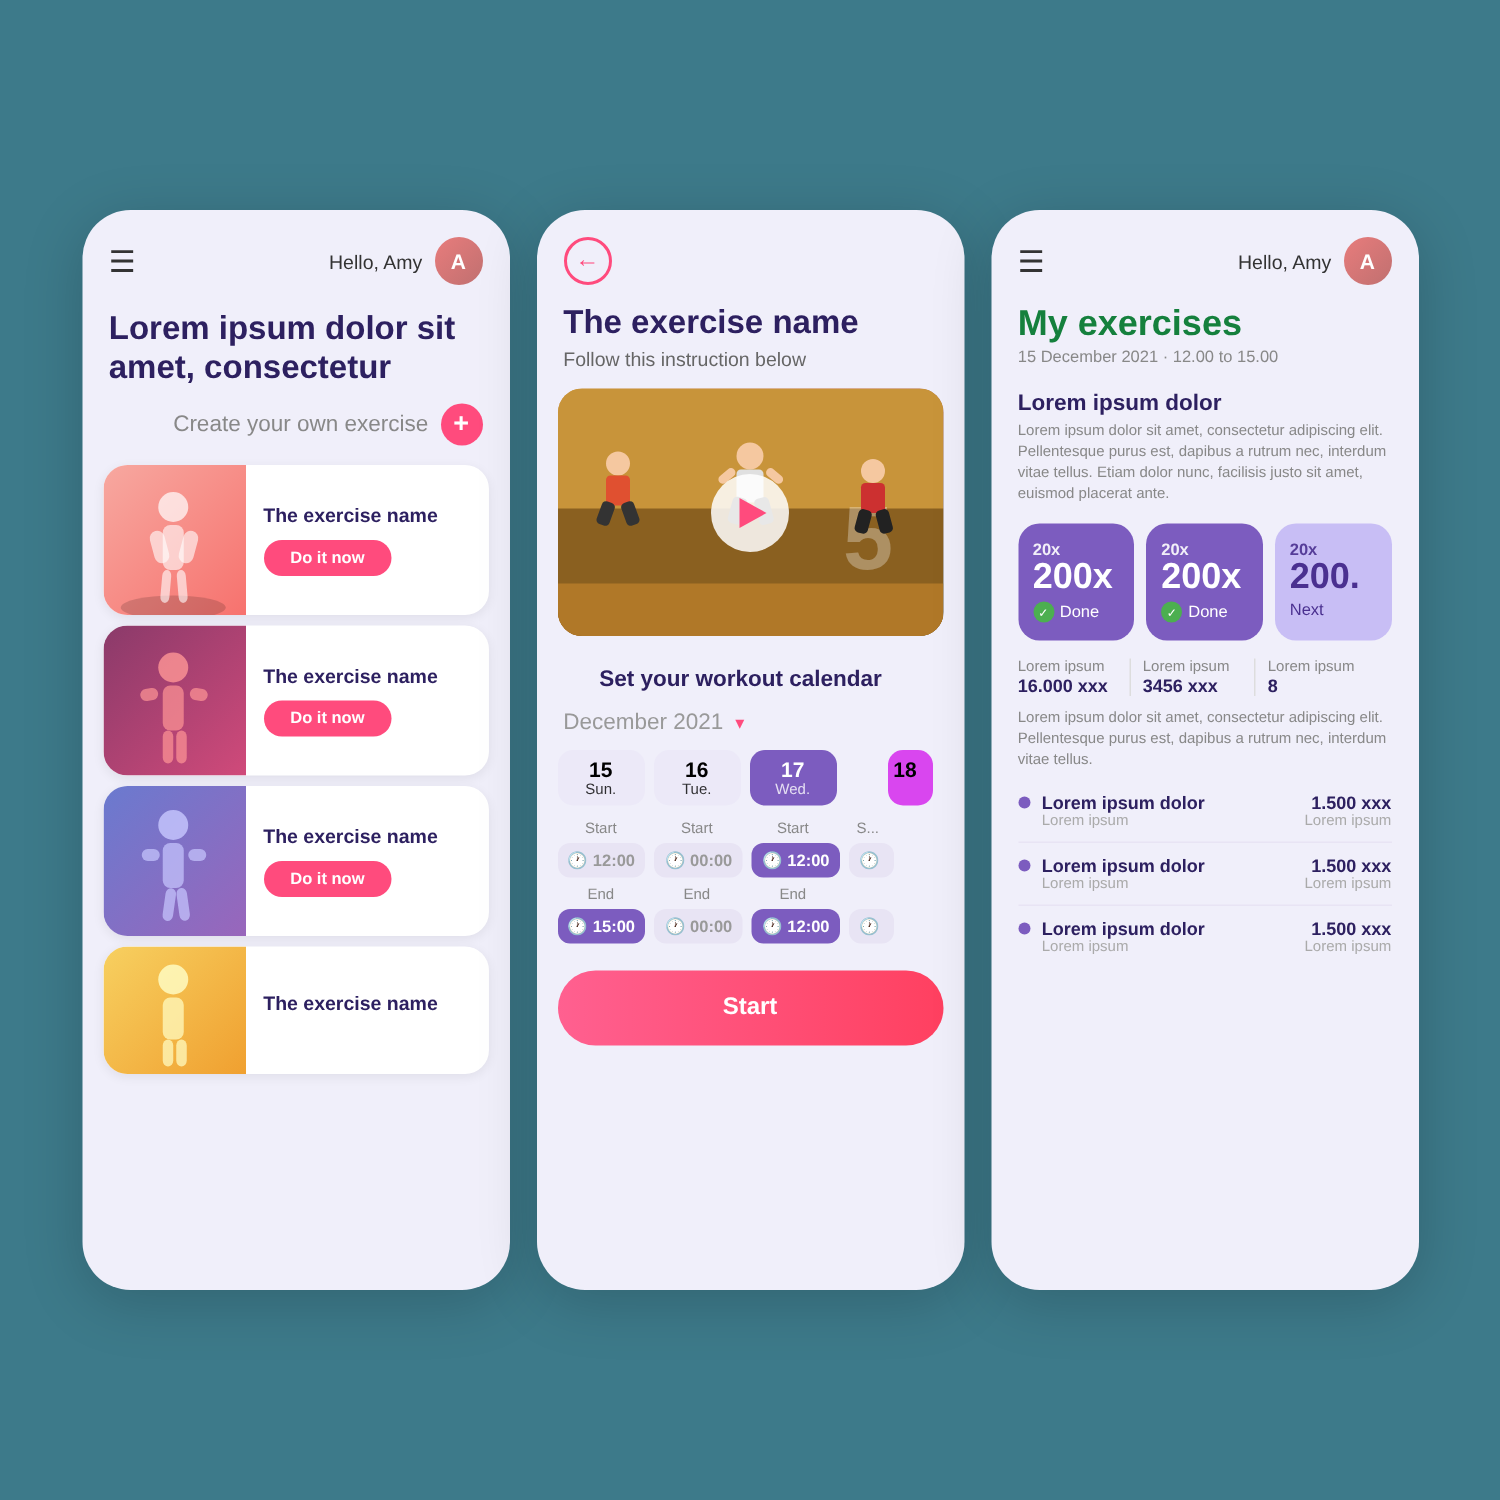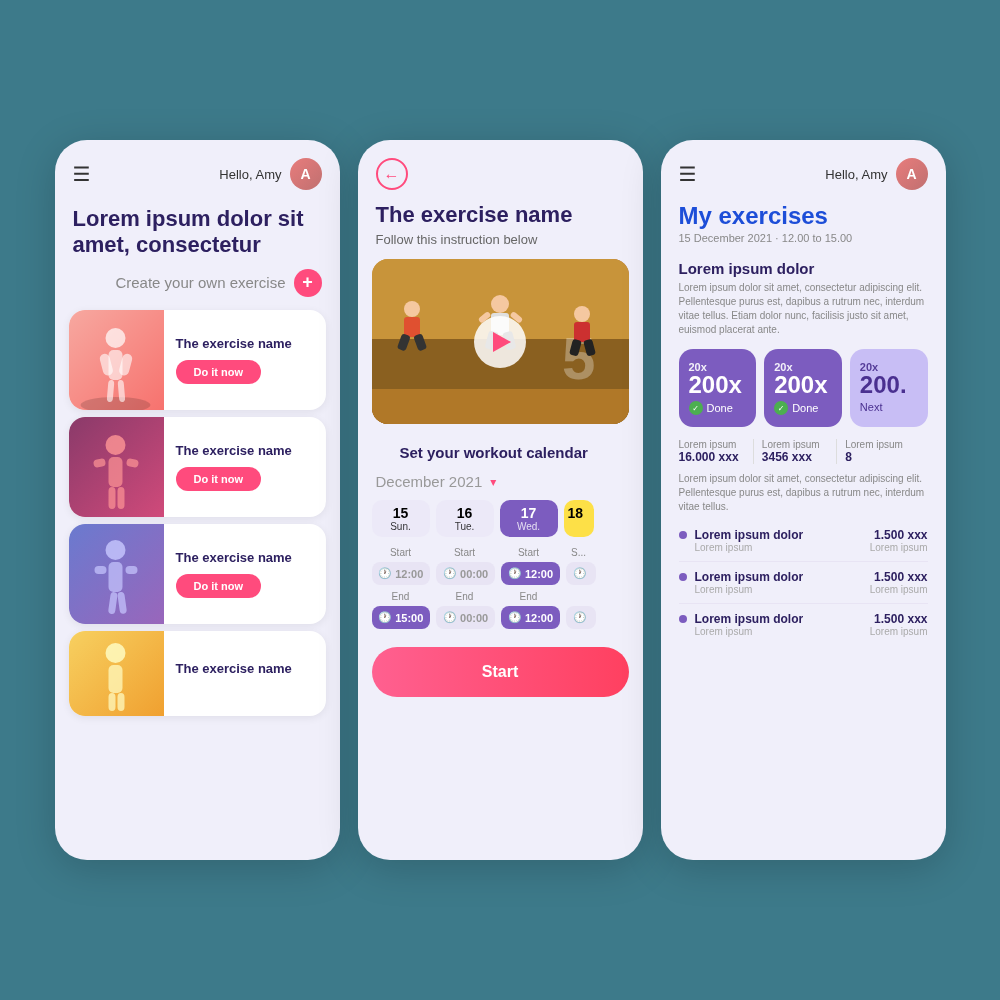--- a/index.html
+++ b/index.html
@@ -128,41 +128,41 @@
 
     .calendar-scroll { padding: 0 14px; overflow-x: auto; }
     .calendar-row { display: flex; gap: 6px; margin-bottom: 6px; }
     .cal-day {
       min-width: 58px; border-radius: 10px; padding: 5px 4px;
       text-align: center; background: #ece9f8;
     }
     .cal-day.active { background: #7c5cbf; color: white; }
     .cal-day-num { font-size: 14px; font-weight: 700; }
     .cal-day-name { font-size: 10px; opacity: 0.8; }
-    .cal-day-partial { min-width: 30px; border-radius: 10px; padding: 5px 4px; background: #fde047; overflow: hidden; }
+    .cal-day-partial { min-width: 30px; border-radius: 10px; padding: 5px 4px; background: #d946ef; overflow: hidden; margin-left: 28px; }
 
     .time-chip {
       display: flex; align-items: center; gap: 3px;
       background: white; border-radius: 8px; padding: 5px 7px;
       font-size: 11px; font-weight: 600; color: #333; min-width: 58px;
     }
     .time-chip.purple-chip { background: #7c5cbf; color: white; }
     .time-chip.gray-chip { background: #e8e4f4; color: #999; }
 
     .save-btn {
       margin: 14px 14px 0;
       background: linear-gradient(90deg, #ff6090, #ff4060);
       color: white; border: none; border-radius: 30px;
       width: calc(100% - 28px); padding: 16px;
       font-size: 16px; font-weight: 700; cursor: pointer;
     }
 
     
     .p3-header { display: flex; align-items: center; justify-content: space-between; padding: 18px 18px 8px; }
-    .p3-title { font-size: 24px; font-weight: 800; color: #1d4ed8; padding: 4px 18px 2px; }
+    .p3-title { font-size: 24px; font-weight: 800; color: #15803d; padding: 4px 18px 2px; }
     .p3-date { font-size: 11px; color: #888; padding: 0 18px 10px; }
 
     .p3-section-title { font-size: 15px; font-weight: 700; color: #2d2060; padding: 6px 18px 4px; }
     .p3-desc { font-size: 10px; color: #888; padding: 0 18px 8px; line-height: 1.4; }
 
     .metrics-row { display: flex; gap: 8px; padding: 4px 18px 10px; }
     .metric-card {
       flex: 1; border-radius: 14px; padding: 12px 10px;
       background: #7c5cbf; color: white; min-width: 0;
     }

